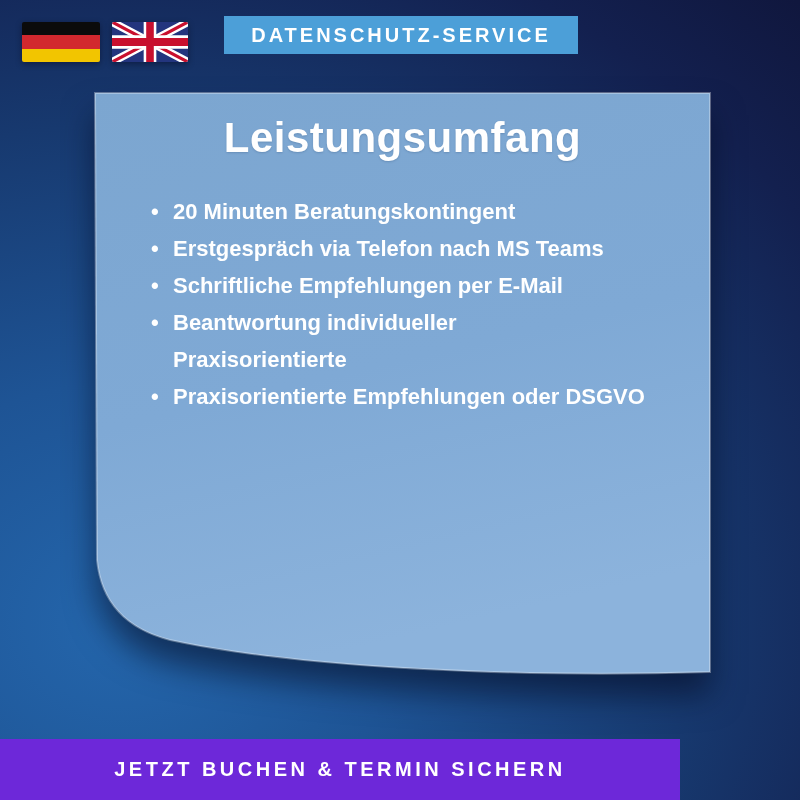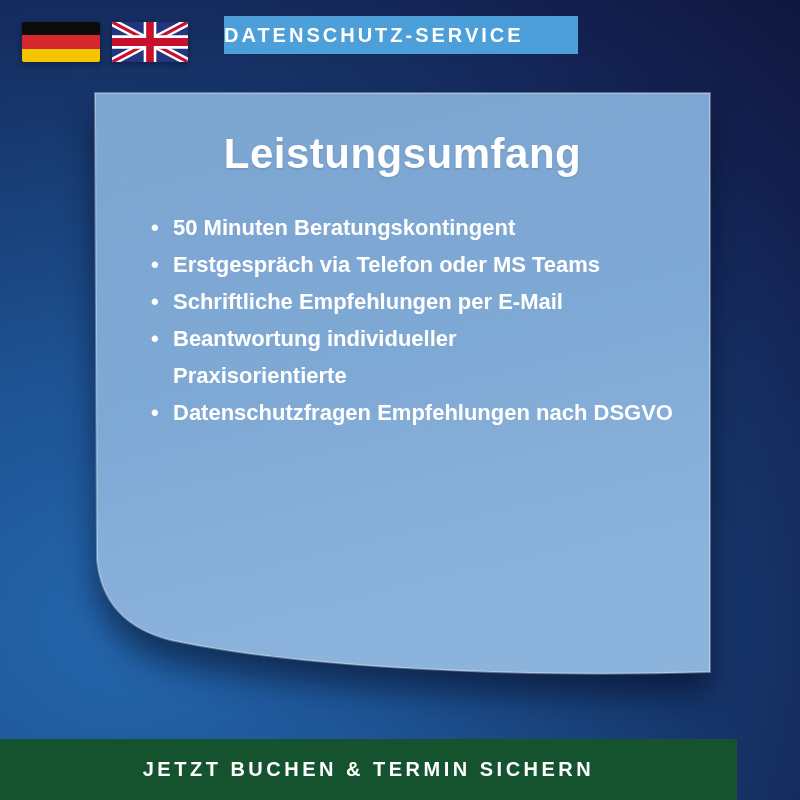--- a/index.html
+++ b/index.html
@@ -18,47 +18,47 @@
   .flag-de{left:22px;width:78px;height:40px;display:flex;flex-direction:column;}
   .flag-de .s1{flex:1;background:#0b0b0b;}
   .flag-de .s2{flex:1;background:#d2282e;}
   .flag-de .s3{flex:1;background:#f2c500;}
   .flag-uk{left:112px;width:76px;height:40px;}
   .flag-uk svg{display:block;width:76px;height:40px;}
 
   
   .top-banner{
     position:absolute;left:224px;top:16px;width:354px;height:38px;
-    background:#4c9fd8;display:flex;align-items:center;justify-content:flex-start;
+    background:#4c9fd8;display:flex;align-items:center;justify-content:center;
   }
   .top-banner span{
     color:#ffffff;font-weight:bold;font-size:20px;letter-spacing:3px;white-space:nowrap;
   }
 
   
   .note-svg{position:absolute;left:60px;top:60px;width:700px;height:700px;}
   .note-shape{filter:drop-shadow(0 22px 16px rgba(2,8,30,.55));}
   .note-content{position:absolute;left:95px;top:93px;width:615px;color:#ffffff;}
   .note-title{
-    padding-top:20px;margin:16px;text-align:center;
+    padding-top:20px;margin:0;text-align:center;
     font-size:42px;line-height:50px;font-weight:bold;letter-spacing:.5px;
     text-shadow:0 1px 2px rgba(40,70,110,.25);
   }
   .note-list{
     list-style:none;margin:30px 0 0 0;padding:0 24px 0 56px;
     font-size:22px;font-weight:bold;line-height:37px;
   }
   .note-list li{display:flex;align-items:flex-start;margin:0;}
   .bullet{width:22px;flex:0 0 22px;}
   .item-text{white-space:pre-line;flex:1;}
 
   
   .cta-banner{
-    position:absolute;left:0;bottom:0;width:737px;height:61px;
-    background:#14532d;display:flex;align-items:center;justify-content:center;
+    position:absolute;left:0;bottom:0;width:680px;height:61px;
+    background:#6d28d9;display:flex;align-items:center;justify-content:center;
     cursor:pointer;
   }
   .cta-banner span{
     color:#ffffff;font-weight:bold;font-size:20px;letter-spacing:3.5px;white-space:nowrap;
   }
 </style>
 </head>
 <body>
 
 <div class="poster">
@@ -99,38 +99,38 @@
       </linearGradient>
     </defs>
     <path class="note-shape" d="M35,33 H650 V612 C460,618 240,608 110,580 C55,566 40,530 37,500 L35,33 Z" fill="url(#noteGrad)" stroke="rgba(255,255,255,0.32)" stroke-width="2"></path>
   </svg>
 
   <div class="note-content">
     <h1 class="note-title">Leistungsumfang</h1>
     <ul class="note-list">
       <li>
         <span class="bullet">•</span>
-        <span class="item-text">50 Minuten Beratungskontingent</span>
+        <span class="item-text">20 Minuten Beratungskontingent</span>
       </li>
       <li>
         <span class="bullet">•</span>
-        <span class="item-text">Erstgespräch via Telefon oder MS Teams</span>
+        <span class="item-text">Erstgespräch via Telefon nach MS Teams</span>
       </li>
       <li>
         <span class="bullet">•</span>
         <span class="item-text">Schriftliche Empfehlungen per E-Mail</span>
       </li>
       <li>
         <span class="bullet">•</span>
         <span class="item-text">Beantwortung individueller
 Praxisorientierte</span>
       </li>
       <li>
         <span class="bullet">•</span>
-        <span class="item-text">Datenschutzfragen Empfehlungen nach DSGVO</span>
+        <span class="item-text">Praxisorientierte Empfehlungen oder DSGVO</span>
       </li>
     </ul>
   </div>
 
   <div class="cta-banner">
     <span>JETZT BUCHEN &amp; TERMIN SICHERN</span>
   </div>
 
 </div>
 

